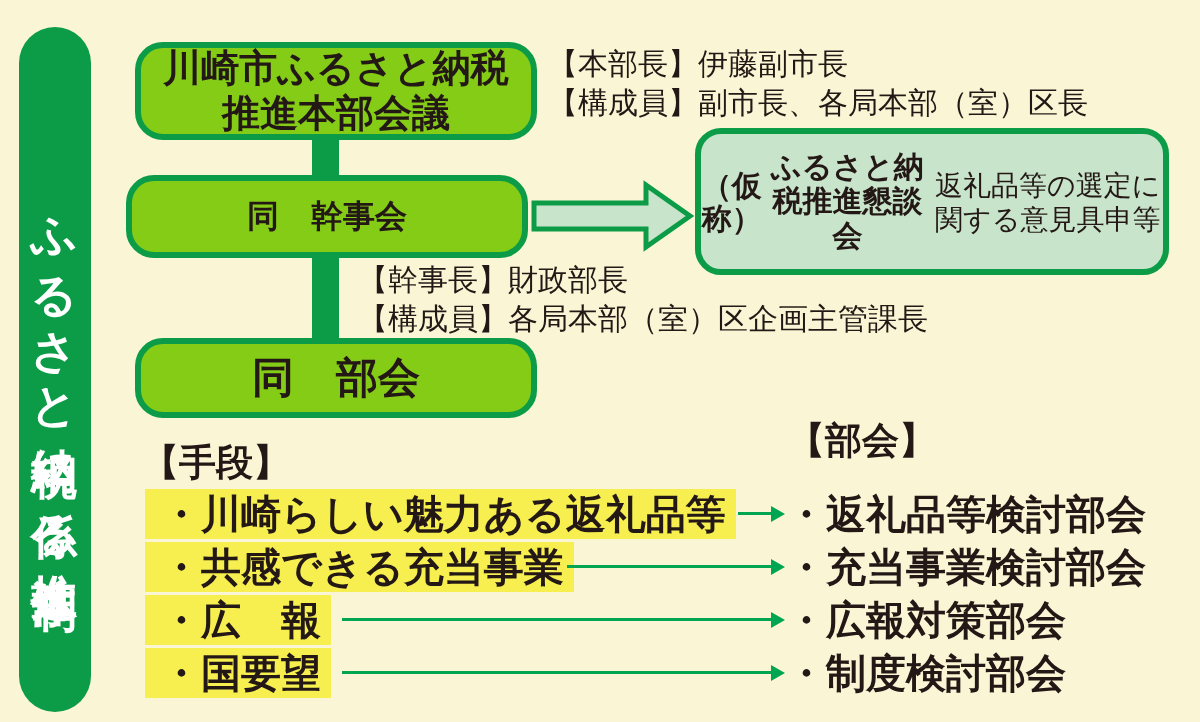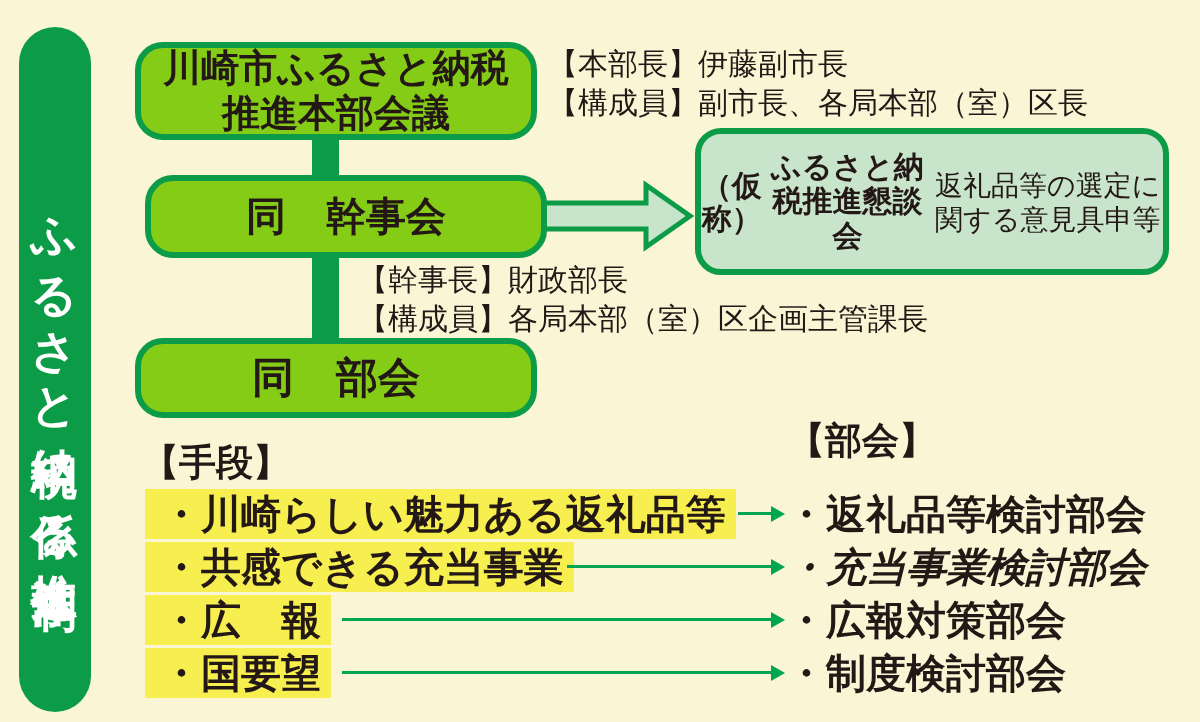--- a/index.html
+++ b/index.html
@@ -23,21 +23,21 @@
     white-space:nowrap;
   }
   
   .org-box{
     position:absolute;background:#84cc16;
     border:6px solid #0C9C47;border-radius:28px;
     display:flex;flex-direction:column;align-items:center;justify-content:center;
     text-align:center;font-weight:700;box-sizing:border-box;
   }
   .box-head{left:135px;top:42px;width:402px;height:98px;font-size:38px;line-height:1.18;}
-  .box-sec {left:145px;top:175px;width:402px;height:83px;font-size:40px;}
+  .box-sec {left:126px;top:175px;width:402px;height:83px;font-size:32px;}
   .box-sub {left:135px;top:338px;width:402px;height:80px;font-size:42px;}
   
   .connector{position:absolute;width:27px;background:#0C9C47;z-index:0;}
   .conn1{left:312px;top:136px;height:44px;}
   .conn2{left:312px;top:254px;height:90px;}
   .org-box{z-index:1;}
   
   .note{position:absolute;font-size:30px;line-height:1.3;font-weight:500;white-space:nowrap;}
   .note-head{left:548px;top:44px;}
   .note-sec{left:358px;top:260px;}
@@ -65,21 +65,21 @@
   }
   .hl-r1{top:489px;}
   .hl-r2{top:542px;}
   .hl-r3{top:595px;}
   .hl-r4{top:648px;}
   .map-item{
     position:absolute;left:786px;
     font-size:40px;font-weight:600;line-height:48px;white-space:nowrap;
   }
   .mi-r1{top:490px;}
-  .mi-r2{top:543px;font-style:italic;}
+  .mi-r2{top:543px;}
   .mi-r3{top:596px;}
   .mi-r4{top:649px;}
   
   .map-arrow{position:absolute;height:3px;background:#00A551;}
   .map-arrow::after{
     content:"";position:absolute;right:-14px;top:50%;transform:translateY(-50%);
     border-left:14px solid #00A551;border-top:8px solid transparent;border-bottom:8px solid transparent;
   }
   .ma-r1{left:738px;top:512px;width:33px;}
   .ma-r2{left:567px;top:565px;width:204px;}

